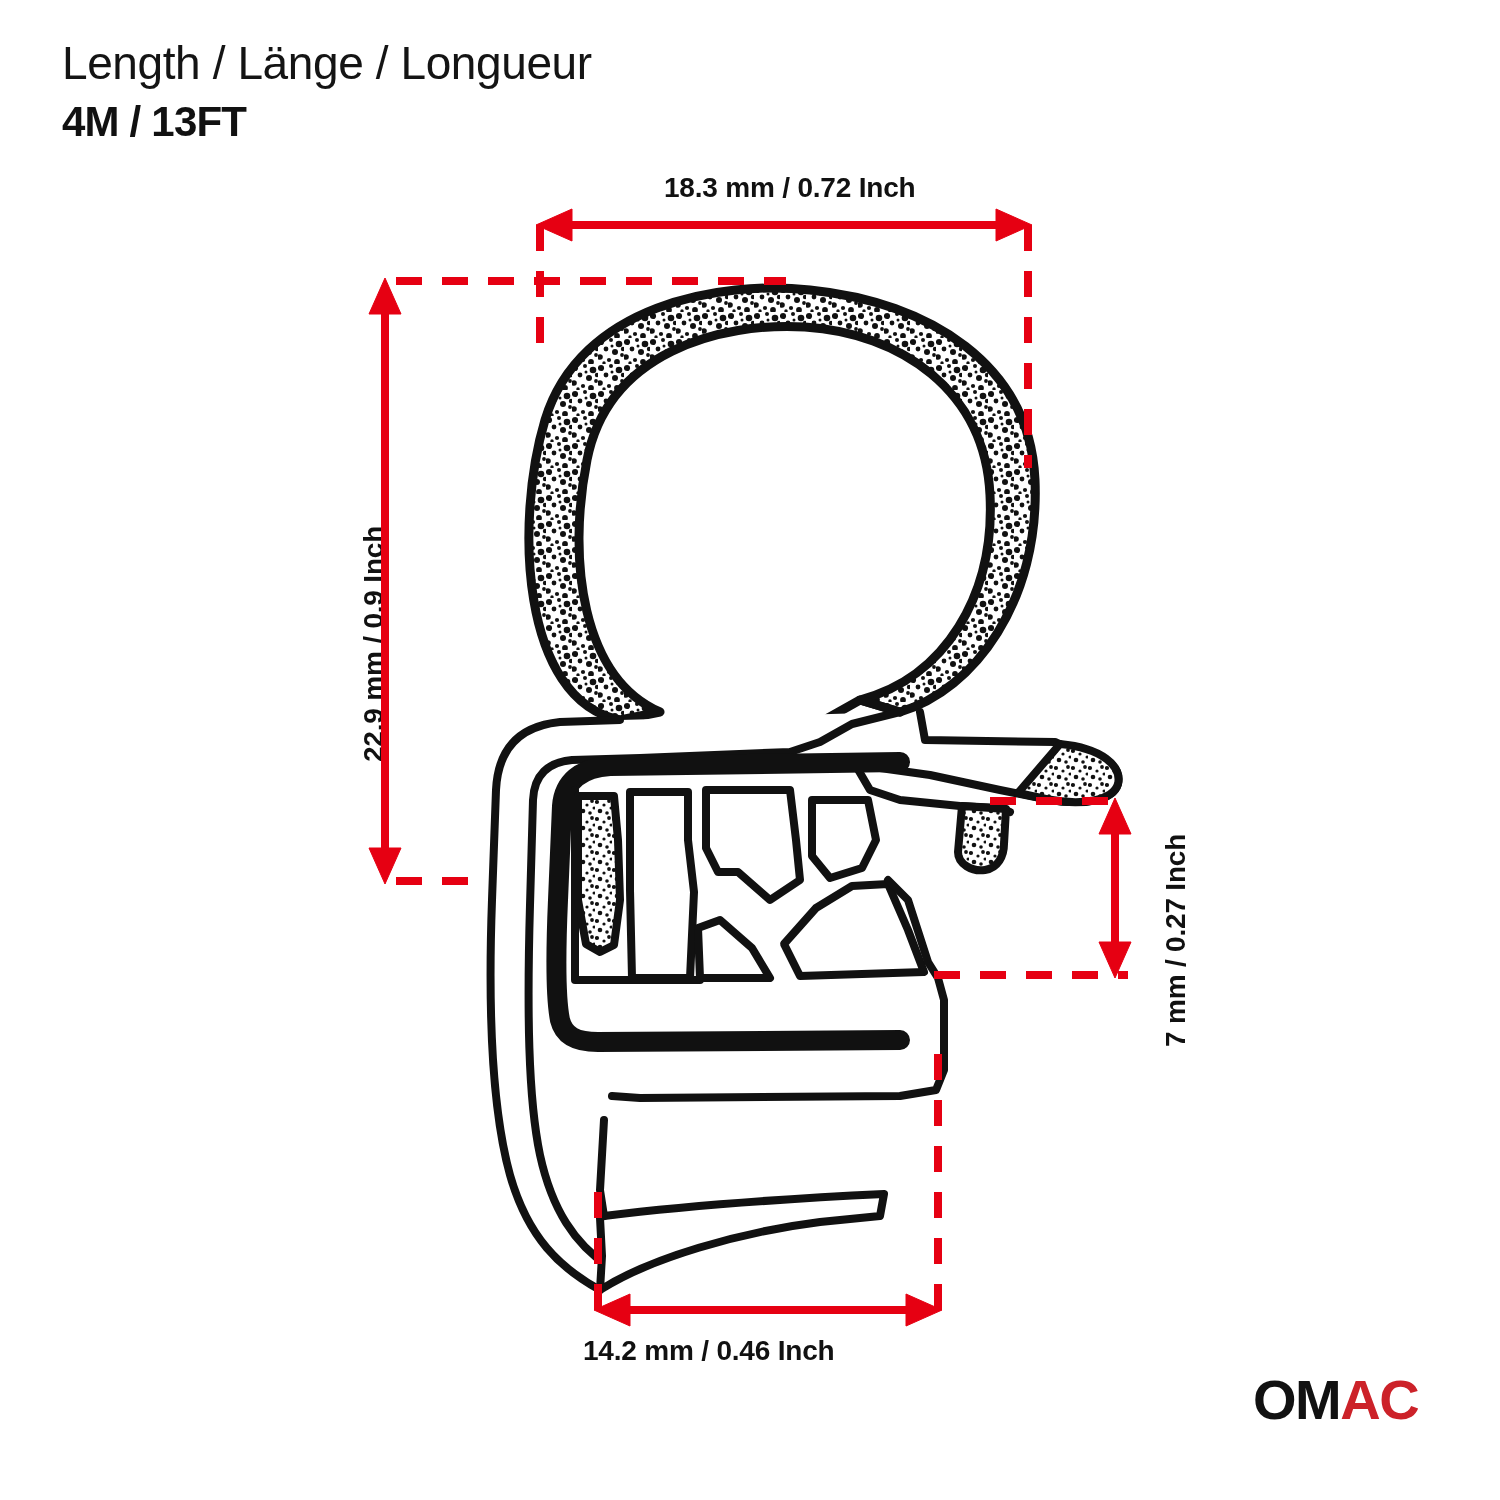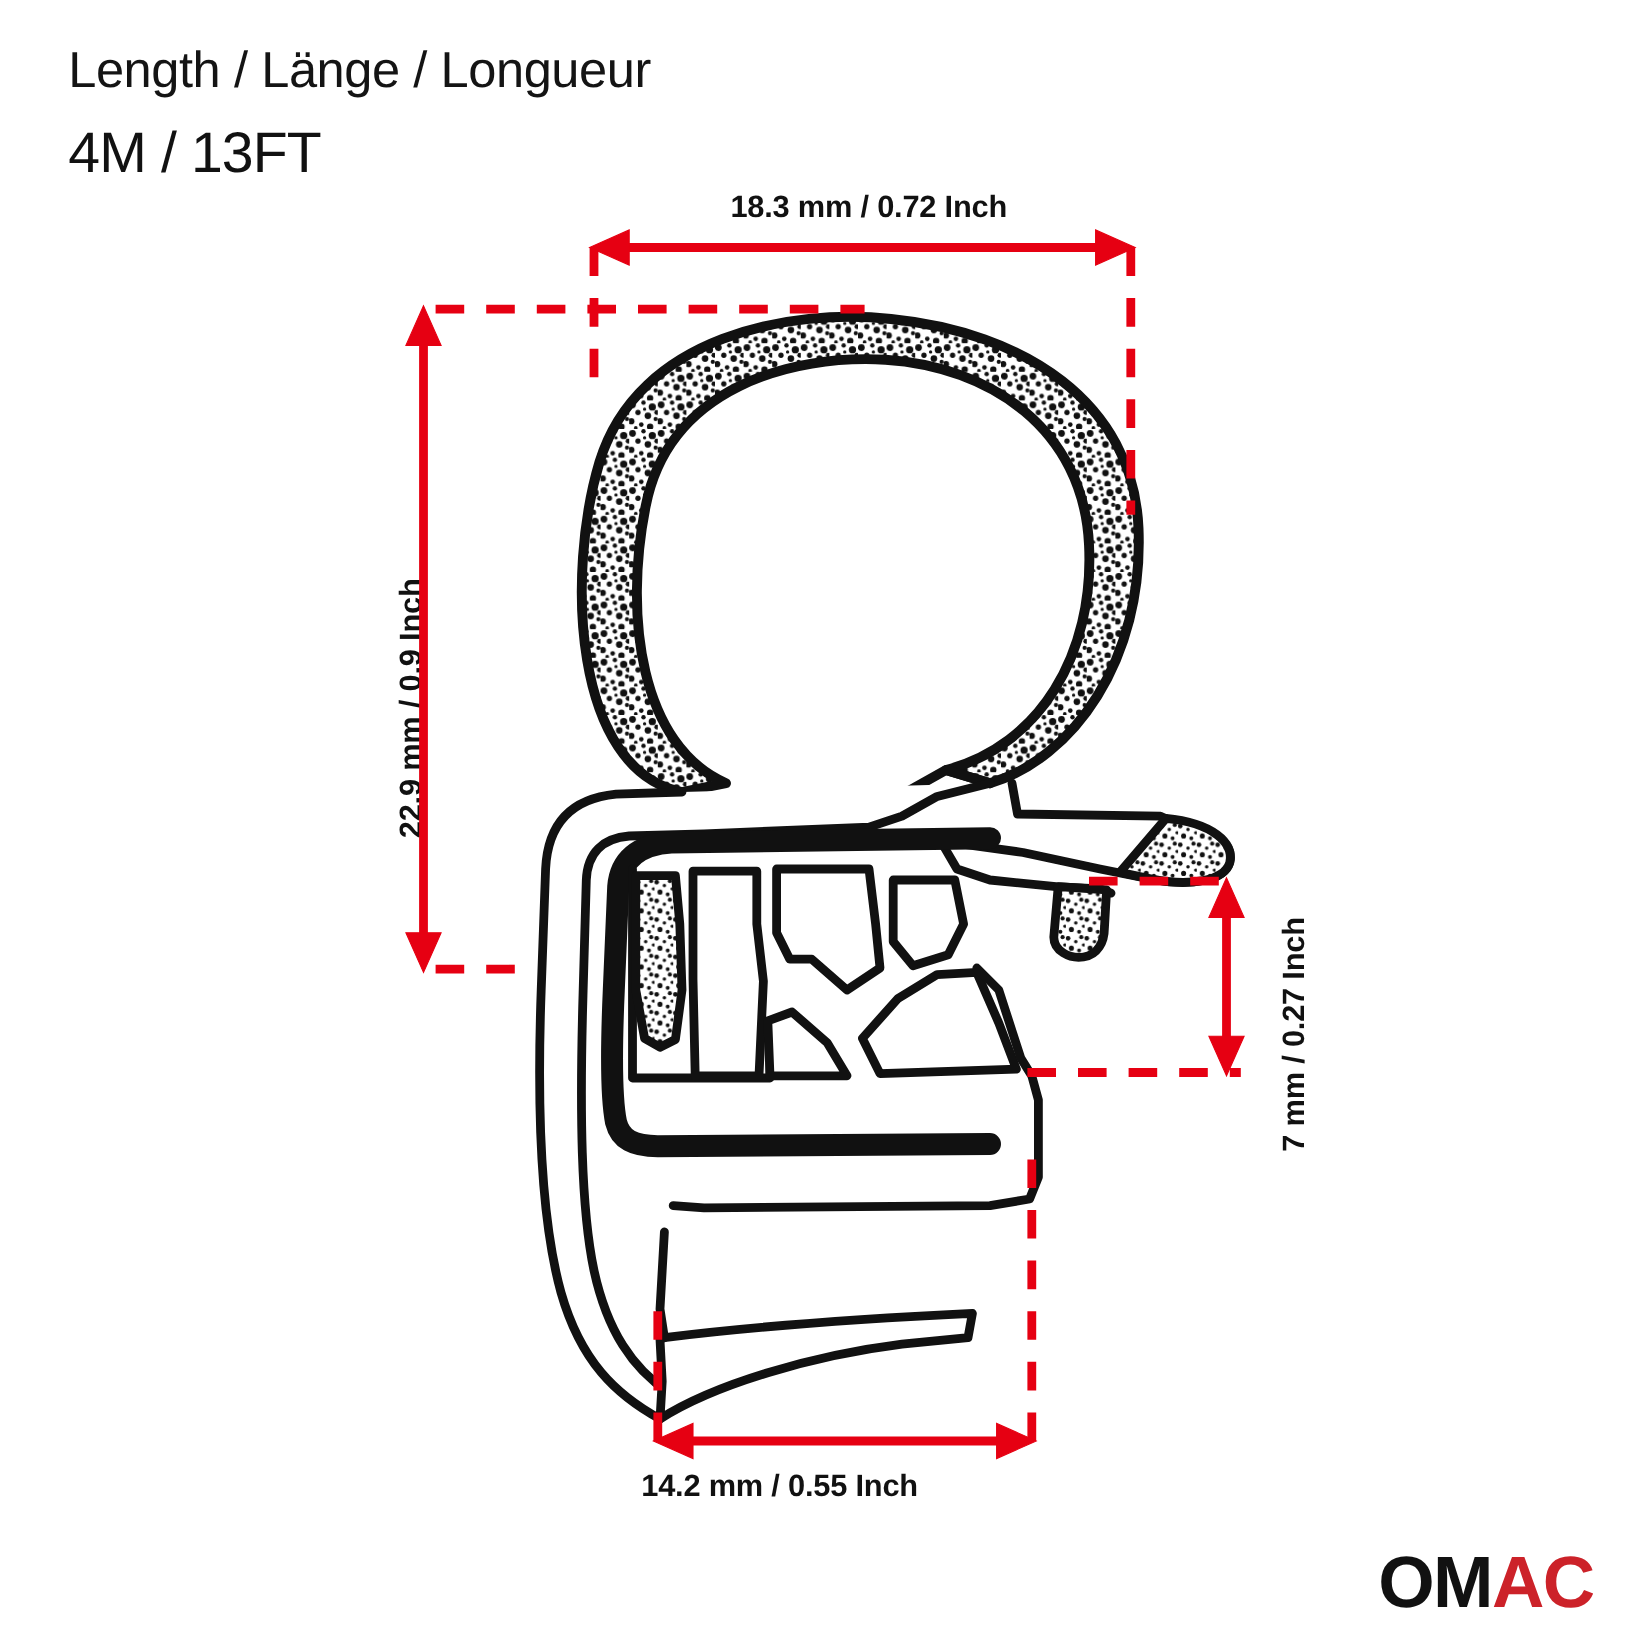--- a/index.html
+++ b/index.html
@@ -32,23 +32,23 @@
   }
   .header-title {
     font-size: 46px;
     font-weight: 300;
     color: #141414;
     letter-spacing: -0.4px;
     line-height: 1.12;
     white-space: nowrap;
   }
   .header-value {
-    margin-top: 22px;
-    font-size: 52px;
-    font-weight: 400;
+    margin-top: 10px;
+    font-size: 42px;
+    font-weight: 700;
     color: #111111;
     letter-spacing: -0.8px;
     line-height: 1.05;
     white-space: nowrap;
   }
 
   
   .dim-label {
     position: absolute;
     font-size: 28px;
@@ -76,22 +76,22 @@
     left: 0px;
     top: 0px;
     transform-origin: 0 0;
     transform: translate(1160px, 1047px) rotate(-90deg);
   }
 
   
   .logo {
     position: absolute;
     left: 1253px;
-    top: 1405px;
-    font-size: 66px;
+    top: 1372px;
+    font-size: 56px;
     font-weight: 800;
     letter-spacing: -1.5px;
     line-height: 1;
     white-space: nowrap;
   }
   .logo .om { color: #111111; }
   .logo .ac { color: #cc2229; }
 
   svg { display: block; }
 </style>
@@ -100,21 +100,21 @@
 
 <div class="canvas">
 
   <div class="header">
     <div class="header-title">Length / Länge / Longueur</div>
     <div class="header-value">4M / 13FT</div>
   </div>
 
   <div class="dim-label dim-top">18.3 mm / 0.72 Inch</div>
 
-  <div class="dim-label dim-bottom">14.2 mm / 0.55 Inch</div>
+  <div class="dim-label dim-bottom">14.2 mm / 0.46 Inch</div>
 
   <div class="dim-label dim-left">22.9 mm / 0.9 Inch</div>
 
   <div class="dim-label dim-right">7 mm / 0.27 Inch</div>
 
   <svg width="1500" height="1500" viewBox="0 0 1500 1500" style="position:absolute;left:0;top:0;">
 
     <defs>
 
       <pattern id="sponge" width="26" height="26" patternUnits="userSpaceOnUse">

